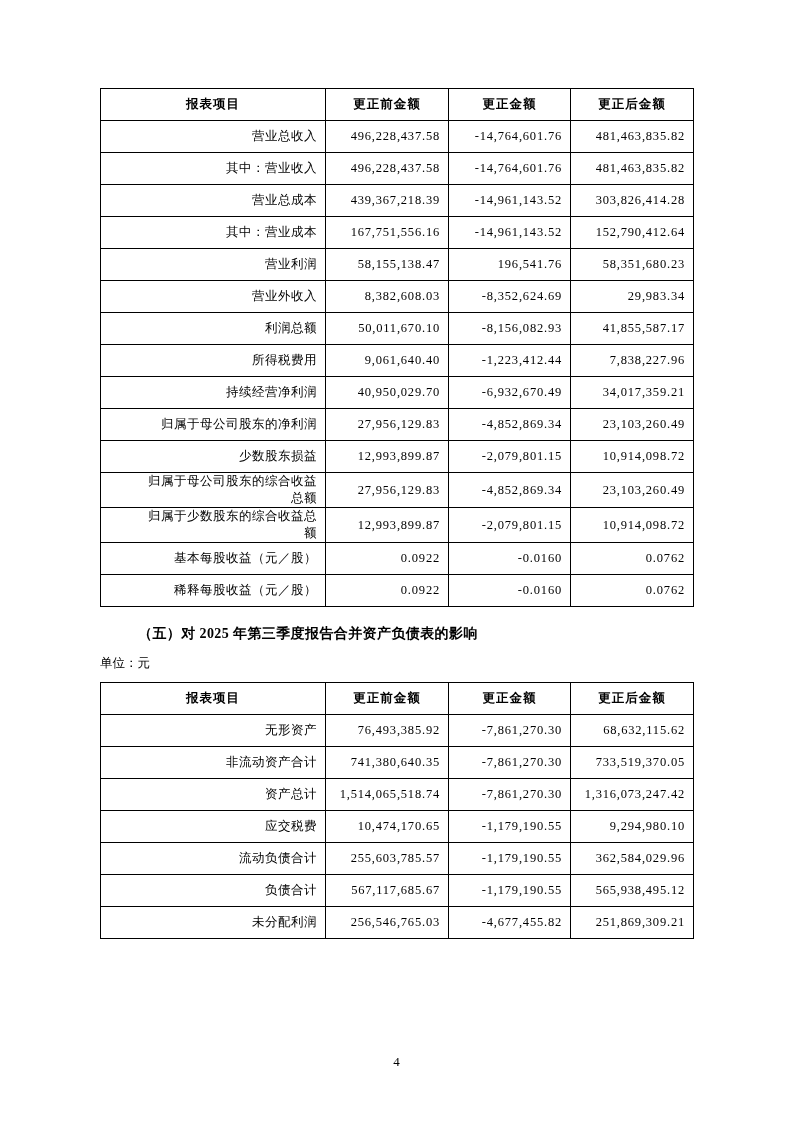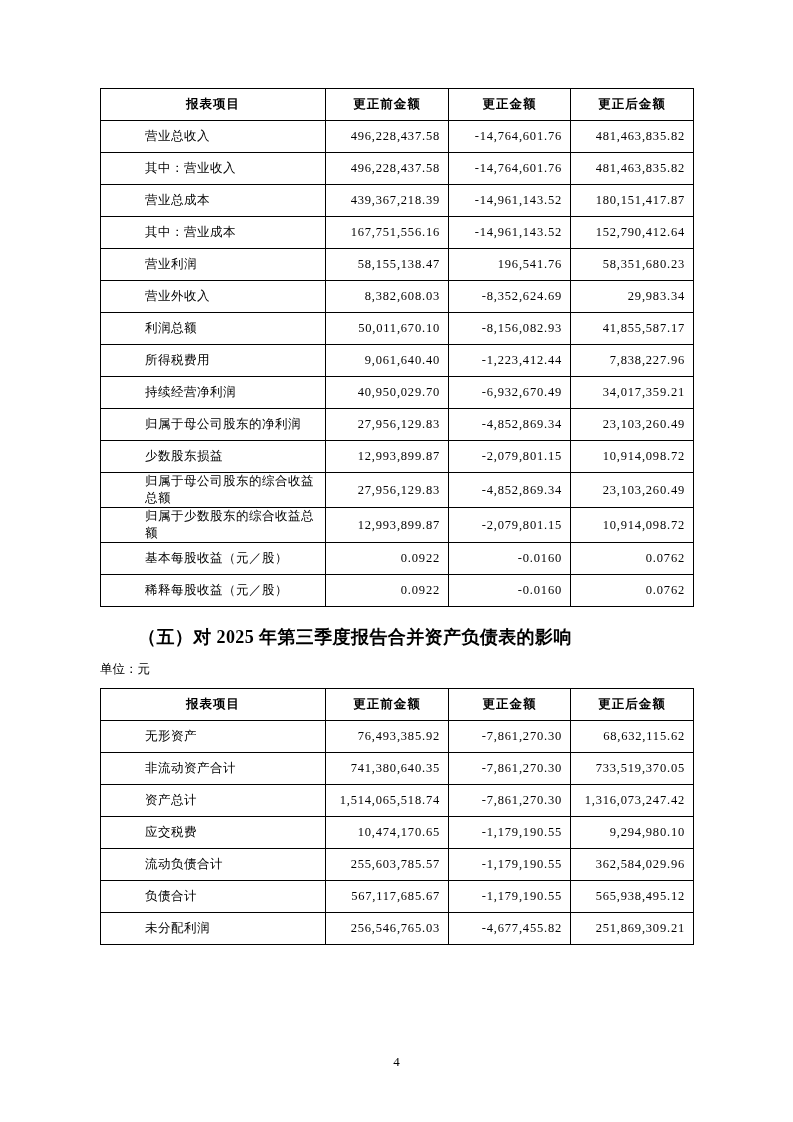--- a/index.html
+++ b/index.html
@@ -32,37 +32,37 @@
     height: 31px;
     padding: 0 8px;
     vertical-align: middle;
     font-weight: normal;
   }
   table.fin th {
     font-weight: bold;
     letter-spacing: 1px;
   }
   table.fin td.label {
-    text-align: left;
+    text-align: right;
     letter-spacing: 0.5px;
     padding-left: 44px;
   }
   table.fin td.num {
     text-align: right;
     font-family: "Liberation Serif", "DejaVu Serif", serif;
     letter-spacing: 0.8px;
   }
   col.c1 { width: 225px; }
   col.c2 { width: 123px; }
   col.c3 { width: 122px; }
   col.c4 { width: 123px; }
 
   .section-heading {
     margin: 18px 0 0 38px;
-    font-size: 18px;
+    font-size: 14px;
     font-weight: bold;
     letter-spacing: 0.4px;
   }
   .unit-line {
     margin: 12px 0 10px 0;
     text-align: left;
     font-size: 12.5px;
     padding-right: 8px;
   }
   .tbl-wrap {
@@ -111,21 +111,21 @@
         <tr>
           <td class="label">其中：营业收入</td>
           <td class="num">496,228,437.58</td>
           <td class="num">-14,764,601.76</td>
           <td class="num">481,463,835.82</td>
         </tr>
         <tr>
           <td class="label">营业总成本</td>
           <td class="num">439,367,218.39</td>
           <td class="num">-14,961,143.52</td>
-          <td class="num">180,151,417.87</td>
+          <td class="num">303,826,414.28</td>
         </tr>
         <tr>
           <td class="label">其中：营业成本</td>
           <td class="num">167,751,556.16</td>
           <td class="num">-14,961,143.52</td>
           <td class="num">152,790,412.64</td>
         </tr>
         <tr>
           <td class="label">营业利润</td>
           <td class="num">58,155,138.47</td>

